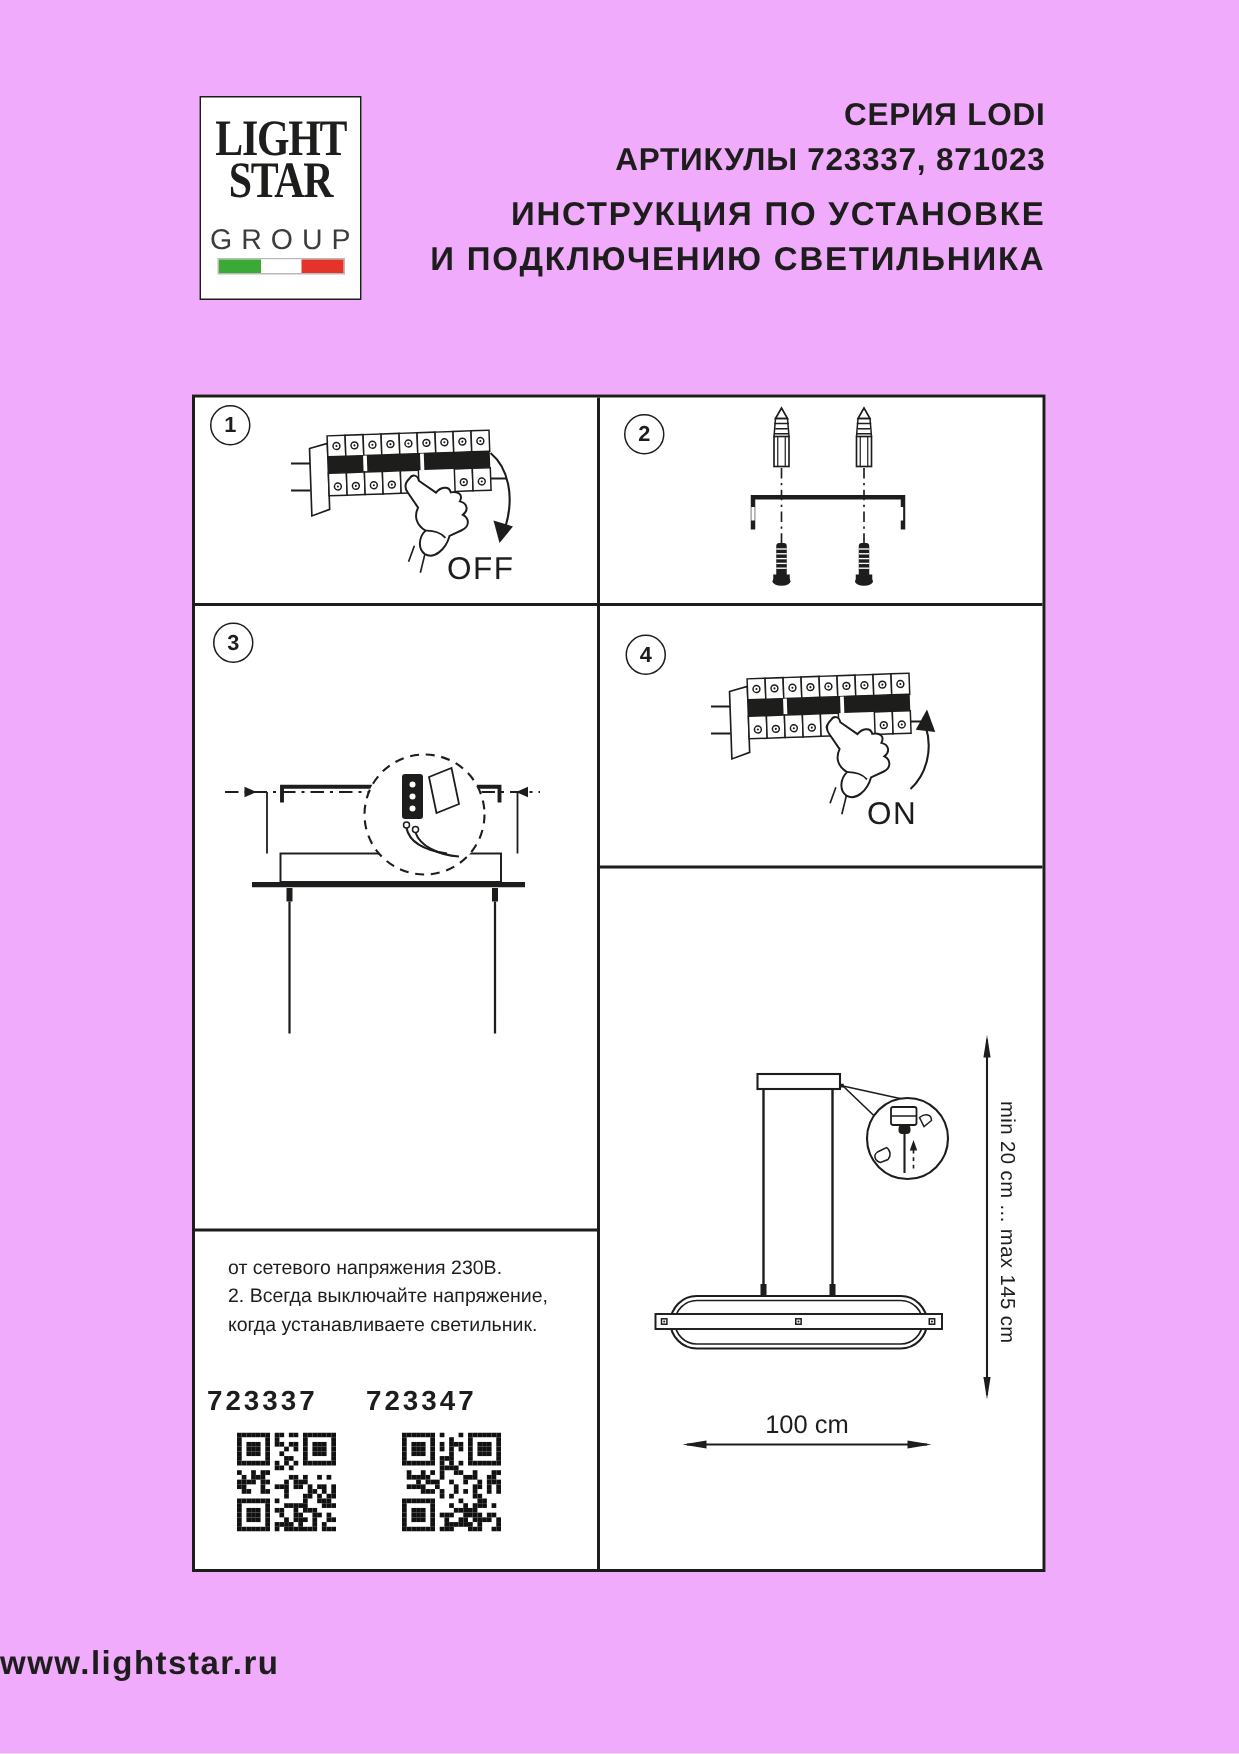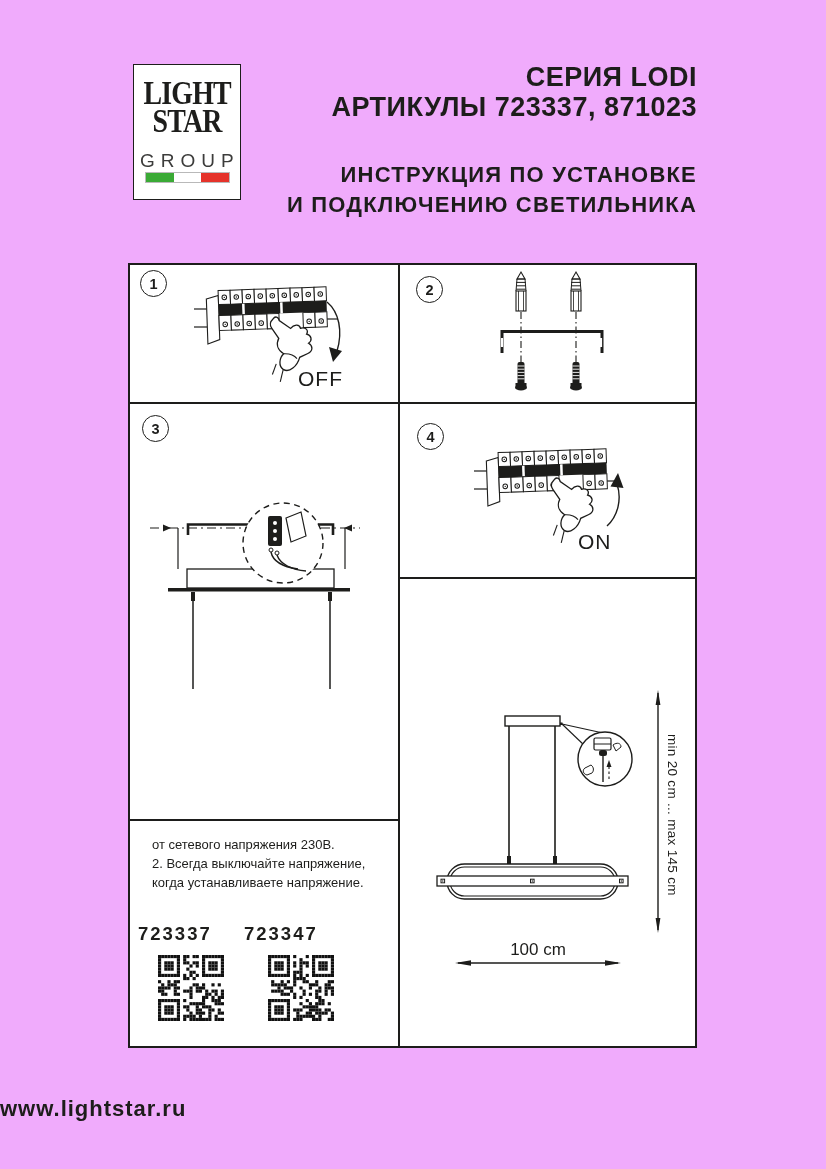--- a/index.html
+++ b/index.html
@@ -10,23 +10,23 @@
   
   #logo-box{left:133px;top:64px;width:106px;height:134px;border:1.5px solid #1d1d1b;background:#fff;}
   .logo-serif{width:100%;text-align:center;font-family:"Liberation Serif",serif;font-weight:700;
               font-size:34px;line-height:28px;transform:scaleX(.82);letter-spacing:-1px;}
   #logo-group{width:100%;text-align:left;font-size:19px;letter-spacing:6px;padding-left:6px;
               box-sizing:border-box;color:#3c3c3b;font-weight:400;}
   #logo-flag{left:11px;top:107px;width:83px;height:9px;border:1px solid #b9b9b9;display:flex;}
   #logo-flag span{flex:1 1 0;height:100%;}
   
   #title-block{right:129px;top:62px;text-align:right;}
-  .t-line{font-size:27px;font-weight:700;letter-spacing:.5px;line-height:30px;white-space:nowrap;}
+  .t-line{font-size:21px;font-weight:700;letter-spacing:.5px;line-height:30px;white-space:nowrap;}
   .t-instr{font-size:22px;font-weight:700;letter-spacing:1.2px;line-height:30px;white-space:nowrap;}
-  #instr-wrap{margin-top:38px;}
+  #instr-wrap{margin-top:6px;}
   
   #grid{left:128px;top:263px;width:565px;height:781px;border:2px solid #1d1d1b;background:#fff;}
   .panel{position:absolute;}
   .step-badge{position:absolute;width:25px;height:25px;border:1.6px solid #1d1d1b;border-radius:50%;
               display:flex;align-items:center;justify-content:center;font-size:14.5px;font-weight:700;background:#fff;}
   svg{display:block;}
   svg text{font-family:"Liberation Sans",sans-serif;fill:#1d1d1b;}
   .off-on{font-size:21px;letter-spacing:1px;}
   .dim-text{font-size:17px;}
   
@@ -303,21 +303,21 @@
         <path d="M206,122 C217,112 221,95 216,80" fill="none" stroke="#1d1d1b" stroke-width="1.4"></path>
         <polygon points="217,69 209.5,82.5 222.5,84" fill="#1d1d1b"></polygon>
         <text class="off-on" x="177" y="145">ON</text>
       </svg>
     </div>
 
     <div class="panel" style="left:0;top:556px;width:269px;height:225px;">
       <div id="notes-text" class="abs">
         <div>от сетевого напряжения 230В.</div>
         <div>2. Всегда выключайте напряжение,</div>
-        <div>когда устанавливаете напряжение.</div>
+        <div>когда устанавливаете светильник.</div>
       </div>
       <div class="art-num" style="left:8px;">723337</div>
       <div class="art-num" style="left:114px;">723347</div>
       <div class="qr" id="qr-left" style="left:28px;">
           <svg width="66" height="66" viewBox="0 0 21 21">
             <rect x="0" y="0" width="21" height="21" fill="#fff"></rect>
             <rect x="0" y="0" width="1" height="1" fill="#111"></rect>
             <rect x="1" y="0" width="1" height="1" fill="#111"></rect>
             <rect x="2" y="0" width="1" height="1" fill="#111"></rect>
             <rect x="3" y="0" width="1" height="1" fill="#111"></rect>

